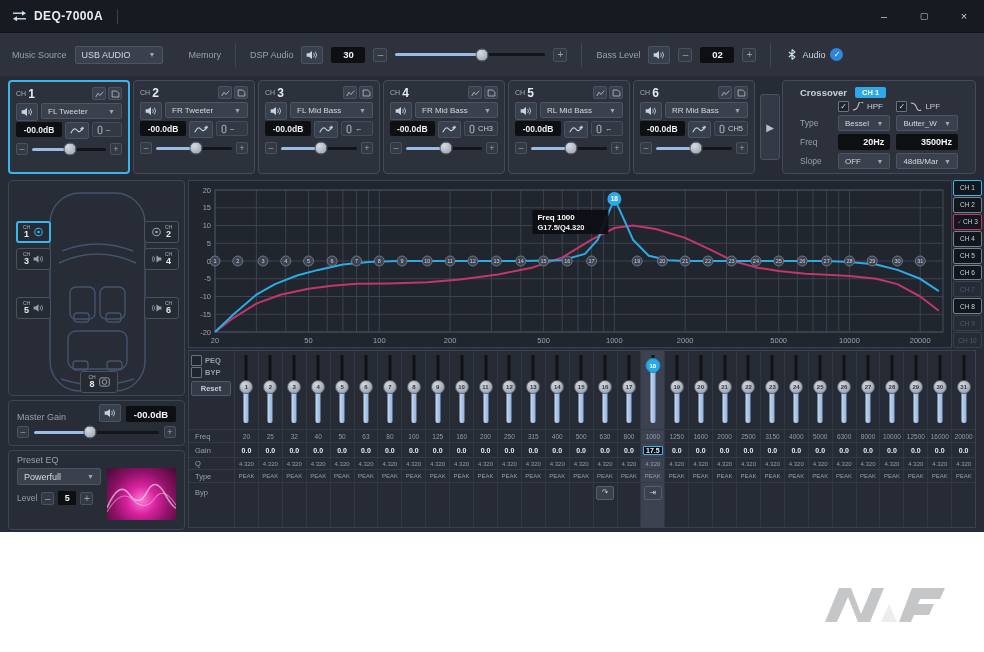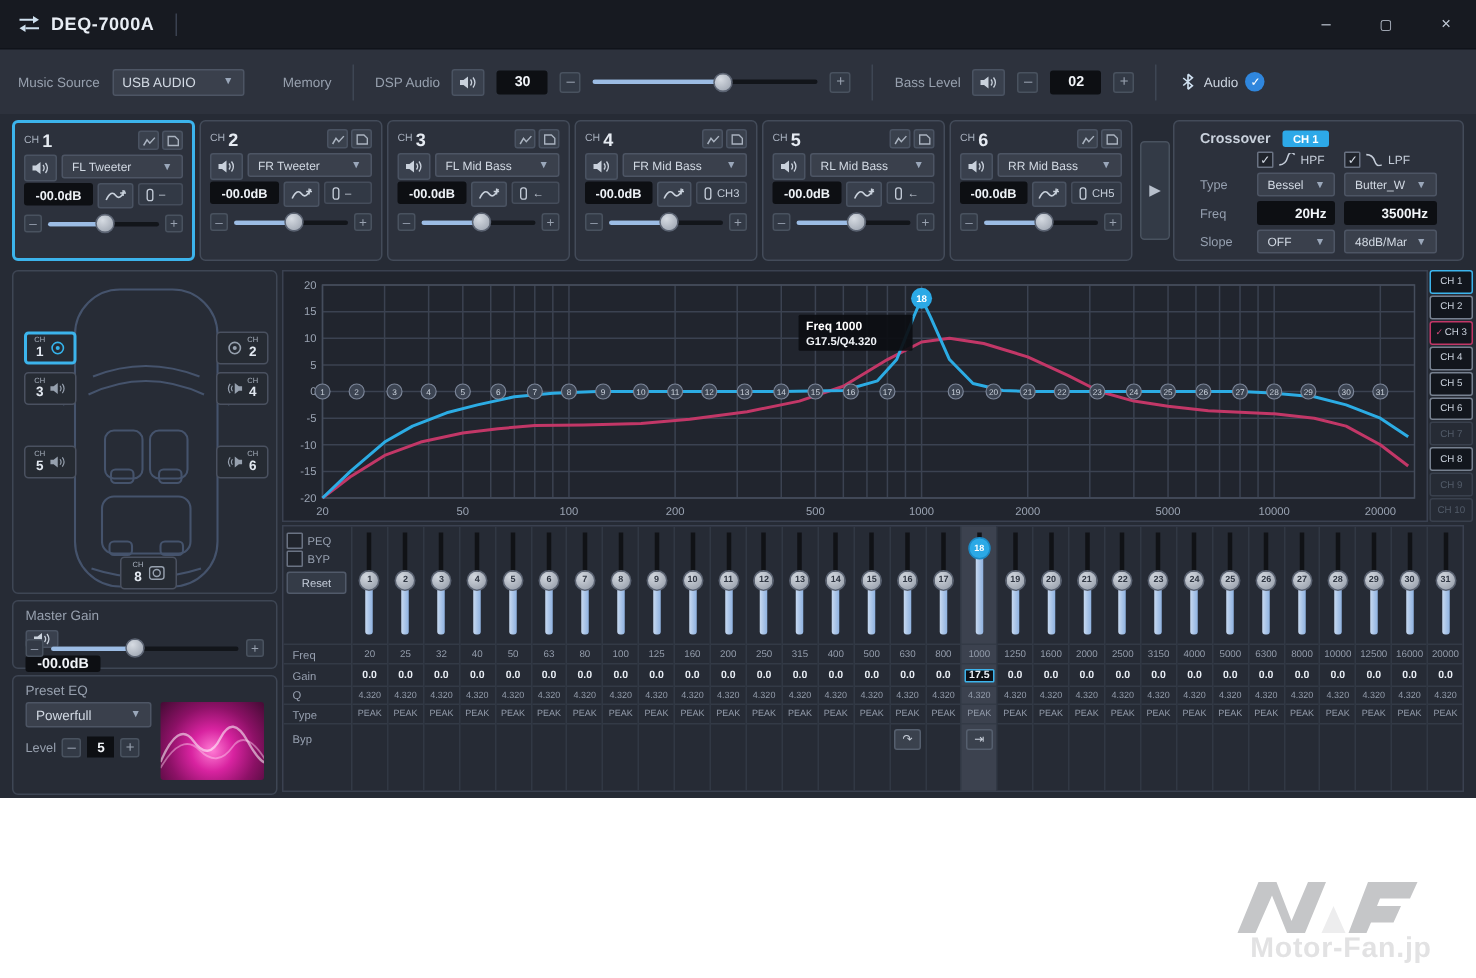--- a/index.html
+++ b/index.html
@@ -61,21 +61,21 @@
   .xo-dd{height:16px;font-size:8px;}
   
   .panel{position:absolute;background:#272c36;border:1px solid #3e4654;border-radius:4px;box-sizing:border-box;}
   .carpanel{left:8px;top:180px;width:177px;height:216px;}
   .carbtn{position:absolute;height:22px;background:#262b33;border:1px solid #4a5160;border-radius:3px;display:flex;align-items:center;justify-content:center;gap:3px;padding:0 3px;box-sizing:border-box;}
   .carbtn.sel{border:2px solid #3cb4ec;}
   .cb-stack{display:flex;flex-direction:column;align-items:center;line-height:1;}
   .cb-ch{font-size:5px;color:#aab3c0;}
   .cb-num{font-size:9px;font-weight:bold;color:#e2e8f0;}
   .master{left:8px;top:400px;width:177px;height:46px;padding:4px 8px;}
-  .mg-row1{display:flex;align-items:flex-start;gap:5px;height:17px;flex-direction:column;}
+  .mg-row1{display:flex;align-items:flex-end;gap:5px;height:17px;}
   .mg-label{font-size:9px;color:#97a0ae;margin-right:auto;}
   .mg-row2{display:flex;align-items:center;gap:5px;margin-top:4px;}
   .preset{left:8px;top:450px;width:177px;height:80px;padding:4px 8px;}
   .pe-label{font-size:9px;color:#97a0ae;height:13px;}
   .pe-body{display:flex;gap:6px;}
   .pe-left{width:84px;}
   .pe-img{width:73px;height:52px;border-radius:2px;position:relative;overflow:hidden;
      background:radial-gradient(circle at 50% 62%, #ff7bd4 0%, #d823a0 30%, #8c1166 62%, #430b33 100%);}
   .pe-lvl{display:flex;align-items:center;gap:4px;margin-top:6px;}
   .lvlbox{background:#0d0f13;color:#f2f5f9;font-weight:bold;font-size:9px;width:18px;height:14px;display:flex;align-items:center;justify-content:center;}
@@ -83,21 +83,21 @@
   .graph{position:absolute;left:188px;top:180px;width:764px;height:168px;background:#21252e;border:1px solid #3a4150;box-sizing:border-box;}
   .chlist{position:absolute;left:953px;top:180px;width:29px;height:168px;display:flex;flex-direction:column;gap:1px;}
   .chbtn{flex:1;font-size:6.5px;display:flex;align-items:center;justify-content:center;gap:1px;background:#12161d;border:1px solid #76808f;border-radius:2px;color:#c9d1dc;box-sizing:border-box;white-space:nowrap;}
   .chbtn.cyan{border:1.5px solid #3cb4ec;}
   .chbtn.pink{border:1.5px solid #c23767;}
   .chbtn.pink .pk{color:#d04878;font-size:6px;}
   .chbtn.dim{border-color:#39404d;color:#525b69;background:transparent;}
   
   .eq{position:absolute;left:188px;top:350px;width:788px;height:178px;background:#262b35;border:1px solid #3a4150;box-sizing:border-box;display:flex;}
   .eq-l{width:46px;border-right:1px solid #333a46;box-sizing:border-box;font-size:7.5px;color:#97a0b0;display:flex;flex-direction:column;}
-  .eq-l .top{height:78px;padding:3px 2px;box-sizing:border-box;}
+  .eq-l .top{height:78px;padding:3px 2px;box-sizing:border-box;font-weight:bold;}
   .eq-chkrow{display:flex;align-items:center;gap:3px;height:12px;}
   .resetbtn{margin-top:3px;width:38px;height:13px;background:#343b47;border:1px solid #515a6a;border-radius:2px;color:#c6cedb;font-size:7.5px;display:flex;align-items:center;justify-content:center;}
   .rl{border-top:1px solid #333a46;display:flex;align-items:center;justify-content:flex-start;padding-left:6px;box-sizing:border-box;}
   .eq-cols{flex:1;display:flex;}
   .col{flex:1;display:flex;flex-direction:column;border-left:1px solid #30374300;border-left:1px solid #313844;min-width:0;}
   .col.first{border-left:none;}
   .col.hl{background:rgba(96,106,124,.38);}
   .sl{height:78px;position:relative;}
   .trk-top{position:absolute;left:50%;transform:translateX(-50%);width:3px;background:#101216;}
   .trk-fill{position:absolute;left:50%;transform:translateX(-50%);width:5px;border-radius:2px;background:linear-gradient(90deg,#c7d9f0,#8fb2e0);}
@@ -1273,15 +1273,14 @@
         </div>
     </div>
   </div>
 
   <div class="watermark">
     <svg class="ic" width="150" height="42" style="margin:0 auto">
       <path d="M6 40 L20 6 L32 6 L42 32 L53 6 L65 6 L51 40 L39 40 L29 15 L18 40 Z" fill="#c5c6c8"></path>
       <polygon points="62,40 70,22 78,40" fill="#ededee"></polygon>
       <path d="M80 40 L93 6 L126 6 L121 17 L101 17 L99 22 L115 22 L110 33 L95 33 L92 40 Z" fill="#c5c6c8"></path>
     </svg>
-    <div class="wm-text">Motor-Fan.jp</div>
   </div>
 </div>
 
 </body></html>

